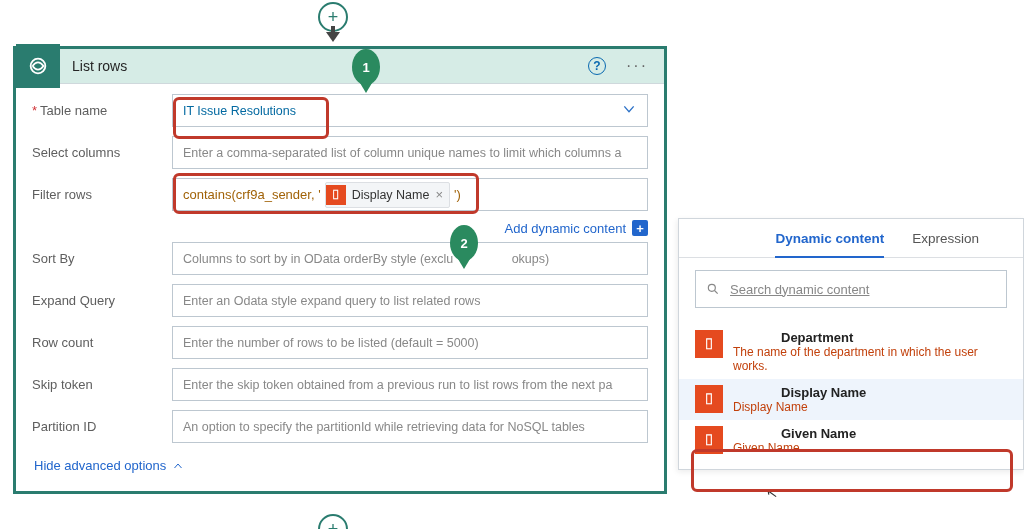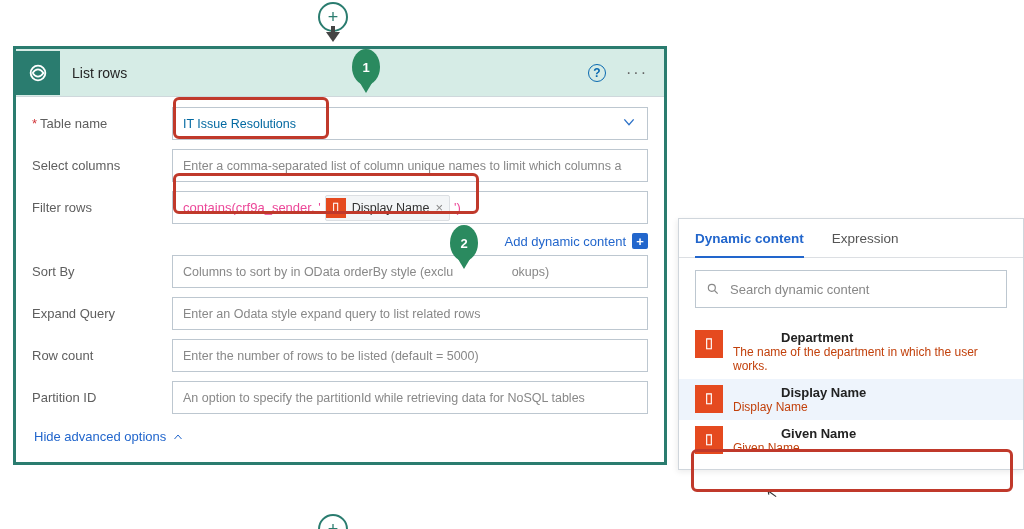--- a/index.html
+++ b/index.html
@@ -6,21 +6,21 @@
   body { font-family: "Segoe UI", Arial, sans-serif; font-size: 13px; background: #fff; width: 1024px; height: 529px; overflow: hidden; position: relative; }
   .canvas { width: 1024px; height: 529px; position: relative; }
 
   
   .plus-anchor { position: absolute; top: 2px; left: 318px; width: 30px; height: 30px; border: 2px solid #2a7c6f; border-radius: 50%; background: #fff; display: flex; align-items: center; justify-content: center; color: #2a7c6f; font-size: 18px; }
   .arrow-down { position: absolute; top: 32px; left: 326px; width: 0; height: 0; border-left: 7px solid transparent; border-right: 7px solid transparent; border-top: 10px solid #444; }
   .ad-stem { position:absolute; top:26px; left:331px; width:4px; height:8px; background:#444;}
 
   
   .card { position: absolute; top: 46px; left: 13px; width: 654px; border: 3px solid #2a7c6f; background: #fff; }
-  .card-header { height: 48px; display: flex; align-items: center; background: #d6ece6; border-bottom: 1px solid #cfd8dc; }
+  .card-header { height: 35px; display: flex; align-items: center; background: #d6ece6; border-bottom: 1px solid #cfd8dc; }
   .icon-box { width: 44px; height: 44px; background: #2a7c6f; display: flex; align-items: center; justify-content: center; }
   .icon-box svg { width: 22px; height: 22px; }
   .card-title { flex: 1; padding-left: 12px; color: #252525; font-size: 14px; }
   .hdr-actions { display: flex; align-items: center; gap: 20px; padding-right: 16px; color: #0969b0; }
   .help-circle { width: 18px; height: 18px; border: 1.6px solid #0969b0; border-radius: 50%; display: flex; align-items: center; justify-content: center; font-size: 12px; font-weight: 600; }
   .more-dots { letter-spacing: 2px; color: #666; font-size: 16px; }
 
   .card-body { padding: 10px 16px 8px 16px; }
   .row { display: flex; align-items: center; margin-bottom: 9px; }
   .lbl { width: 140px; color: #5e5e5e; font-size: 13px; }
@@ -43,37 +43,37 @@
   .badge2 { top: 225px; left: 450px; }
 
   
   .token { display: inline-flex; align-items: center; background: #f3f5f7; border: 1px solid #dcdfe3; padding: 2px 6px 2px 0; margin: 0 4px; border-radius: 2px; }
   .token .t-icon { width: 20px; height: 20px; background: #e54a1f; margin-right: 6px; display:flex; align-items:center; justify-content:center; }
   .token .t-icon span{ color:#fff; font-weight:700; font-size:13px; }
   .token .t-text { color: #333; font-size: 12.5px; margin-right: 6px; }
   .token .t-x { color: #888; font-size: 13px; }
 
   .filter-field { color: #333; font-size: 13px; }
-  .filter-field .paren { color: #ec4899; }
+  .filter-field .paren { color: #a16207; }
 
   
   .adc-link { display:flex; align-items:center; justify-content:flex-end; color:#2266cc; font-size:13px; margin: 0 0 6px 0; gap:6px; }
   .adc-link .plus-sq { width:16px; height:16px; background:#2266cc; color:#fff; display:flex; align-items:center; justify-content:center; font-size:13px; font-weight:700; border-radius:2px;}
 
   .hide-opts { color:#2266cc; font-size:13px; padding:6px 0 10px 2px; display:flex; align-items:center; gap:6px;}
   .hide-opts svg{width:12px;height:12px;}
 
   
   .panel { position: absolute; top: 218px; left: 678px; width: 346px; border: 1px solid #d0d6dc; background:#fff; box-shadow: -1px 2px 6px rgba(0,0,0,.08); }
   .panel-blue { background: #1168d4; color:#fff; padding: 14px 70px 14px 16px; font-size: 13px; line-height: 1.35; position:relative;}
   .panel-blue .h-link { position:absolute; right:12px; top:12px; color:#cfe3ff;}
-  .tabs { display:flex; border-bottom: 1px solid #dcdfe3; padding: 0 16px;}
+  .tabs { display:flex; border-bottom: 1px solid #dcdfe3; padding: 0 16px; justify-content: flex-end;}
   .tab { padding: 12px 0 10px; margin-right: 28px; font-size: 13.5px; color: #555; cursor:pointer;}
   .tab.active { color:#2266cc; font-weight:600; border-bottom: 2px solid #2266cc; margin-bottom:-1px;}
-  .search-bar { margin: 12px 16px; border: 1px solid #bdc7d0; height: 38px; display:flex; align-items:center; padding:0 10px; color:#888; }
+  .search-bar { margin: 12px 16px; border: 1px solid #bdc7d0; height: 38px; display:flex; align-items:center; padding:0 10px; color:#888;text-decoration:underline; }
   .search-bar svg{ width:14px; height:14px; margin-right:10px; }
   .dc-list { padding: 4px 0 8px; }
   .dc-item { display:flex; align-items:flex-start; padding: 6px 16px; gap:10px; cursor:pointer;}
   .dc-item.sel { background:#eef4fc; }
   .dc-icon { width:28px; height:28px; background:#e54a1f; display:flex; align-items:center; justify-content:center; flex-shrink:0;}
   .dc-icon span{ color:#fff; font-weight:700; font-size:15px;}
   .dc-text .dc-title { color:#222; font-weight:600; font-size:13px;margin-left:48px; }
   .dc-text .dc-sub { color:#c2410c; font-size:12px; }
   .cursor { position:absolute; top:485px; left:766px; font-size:14px; color:#333; transform: rotate(-10deg); pointer-events:none;}
   .bottom-plus { position:absolute; top:514px; left:318px; width:30px; height:30px; border:2px solid #2a7c6f; border-radius:50%; background:#fff; display:flex; align-items:center; justify-content:center; color:#2a7c6f; font-size:18px; overflow:hidden;}
@@ -150,20 +150,26 @@
             <span>Enter an Odata style expand query to list related rows</span>
           </div>
       </div>
       <div class="row">
         <div class="lbl">Row count</div>
         <div class="field">
             <span>Enter the number of rows to be listed (default = 5000)</span>
           </div>
       </div>
       <div class="row">
+        <div class="lbl">Skip token</div>
+        <div class="field">
+            <span>Enter the skip token obtained from a previous run to list rows from the next pa</span>
+          </div>
+      </div>
+      <div class="row">
         <div class="lbl">Partition ID</div>
         <div class="field">
             <span>An option to specify the partitionId while retrieving data for NoSQL tables</span>
           </div>
       </div>
 
       <div class="hide-opts">
         <span>Hide advanced options</span>
         <svg viewBox="0 0 24 24">
             <path d="M5 16l7-8 7 8" fill="none" stroke="#2266cc" stroke-width="2"></path>

